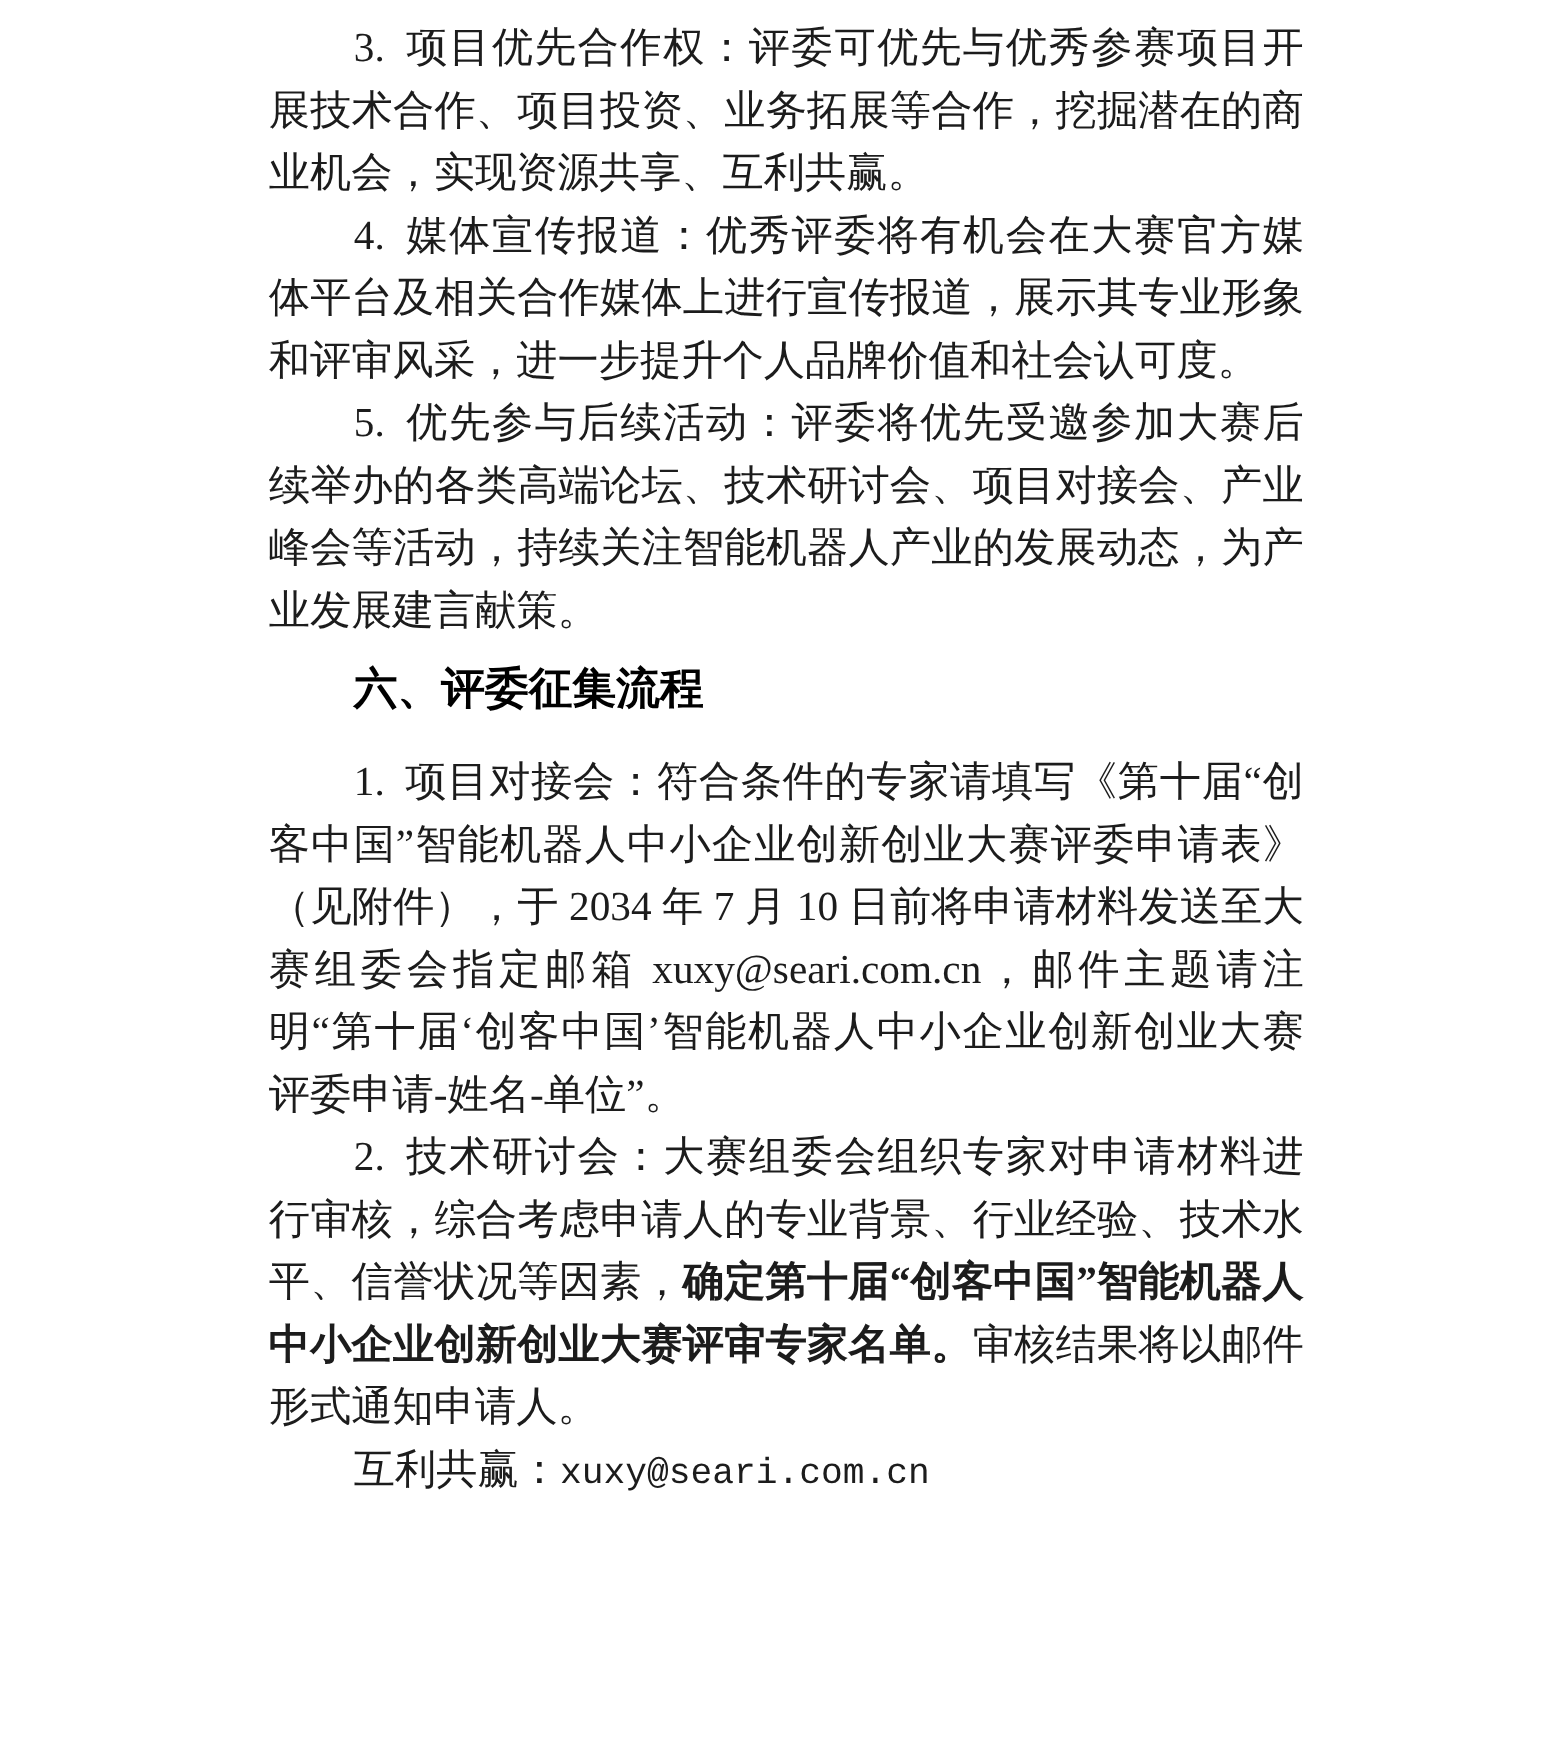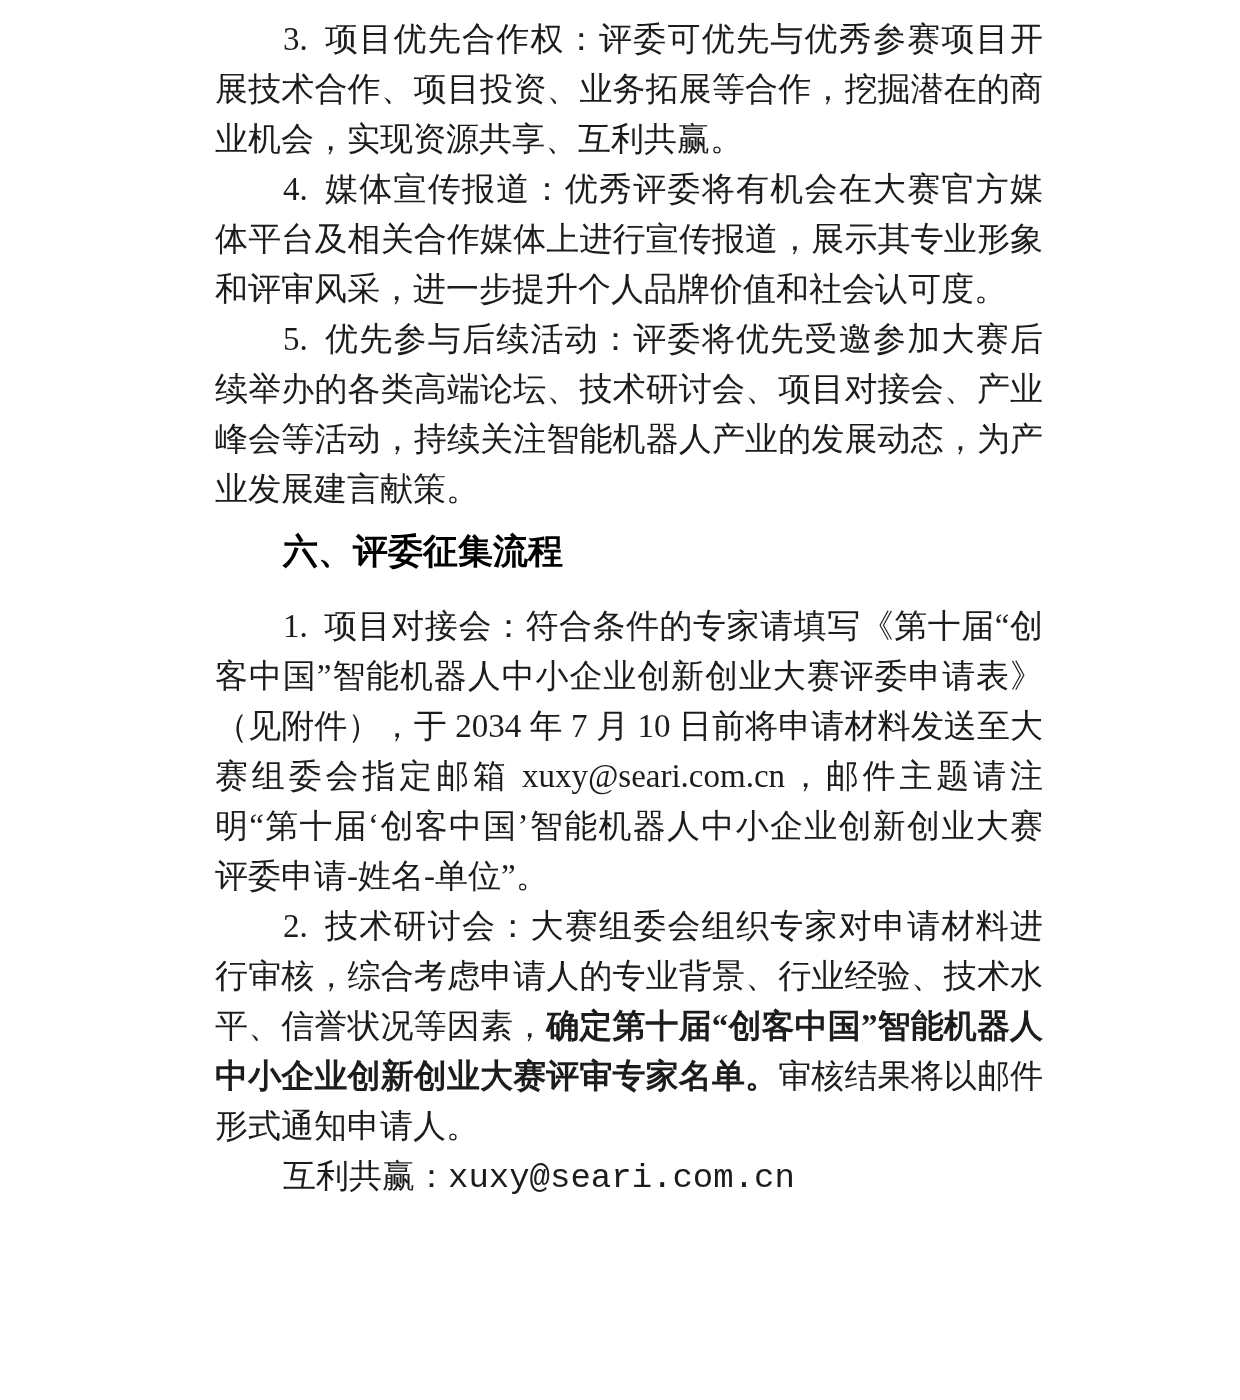--- a/index.html
+++ b/index.html
@@ -46,21 +46,21 @@
     color: #000000;
   }
   .contact-line {
     margin: 0;
     font-size: 33px;
     line-height: 50px;
     text-indent: 68px;
   }
   .contact-value.mono {
     font-family: "Liberation Mono", "DejaVu Sans Mono", monospace;
-    font-size: 34px;
+    font-size: 29px;
   }
 </style>
 </head>
 <body>
 
 <div class="page">
   <div class="content">
 
     <p class="para">
       <span class="num">3.</span><b class="lead">项目优先合作权：</b><span>评委可优先与优秀参赛项目开展技术合作、项目投资、业务拓展等合作，挖掘潜在的商业机会，实现资源共享、互利共赢。</span>

